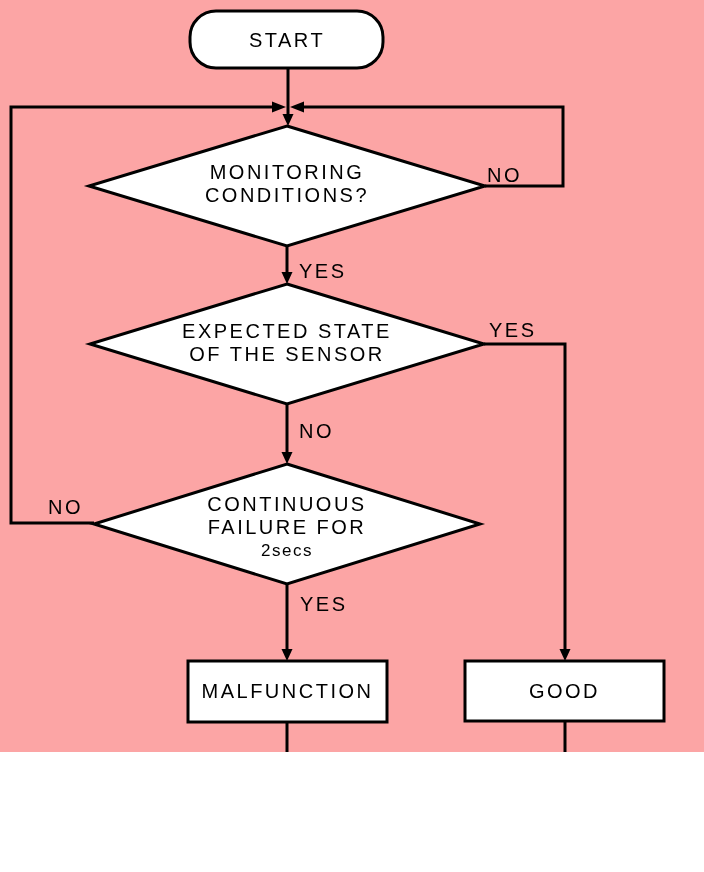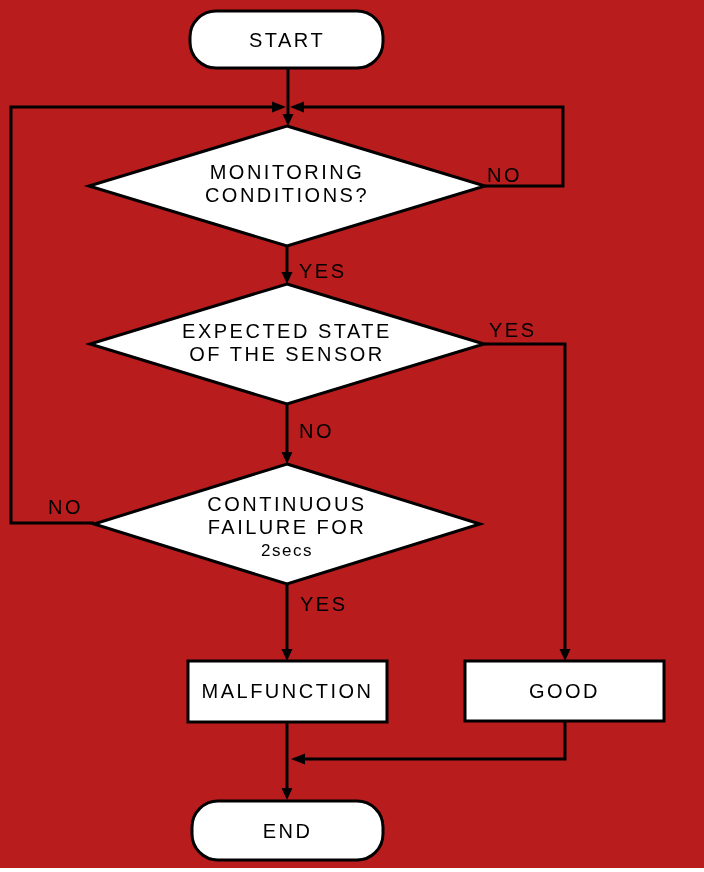--- a/index.html
+++ b/index.html
@@ -3,22 +3,22 @@
 <meta charset="utf-8">
 <style>
   html, body {
     margin: 0;
     padding: 0;
     background: #ffffff;
   }
   .stage {
     position: relative;
     width: 704px;
-    height: 868px;
-    background: #b91c1c;
+    height: 752px;
+    background: #fca5a5;
     overflow: hidden;
   }
   svg text {
     font-family: "Liberation Sans", "DejaVu Sans", sans-serif;
     font-size: 20px;
     letter-spacing: 2.5px;
     fill: #000000;
   }
   svg text.small {
     font-size: 17px;

